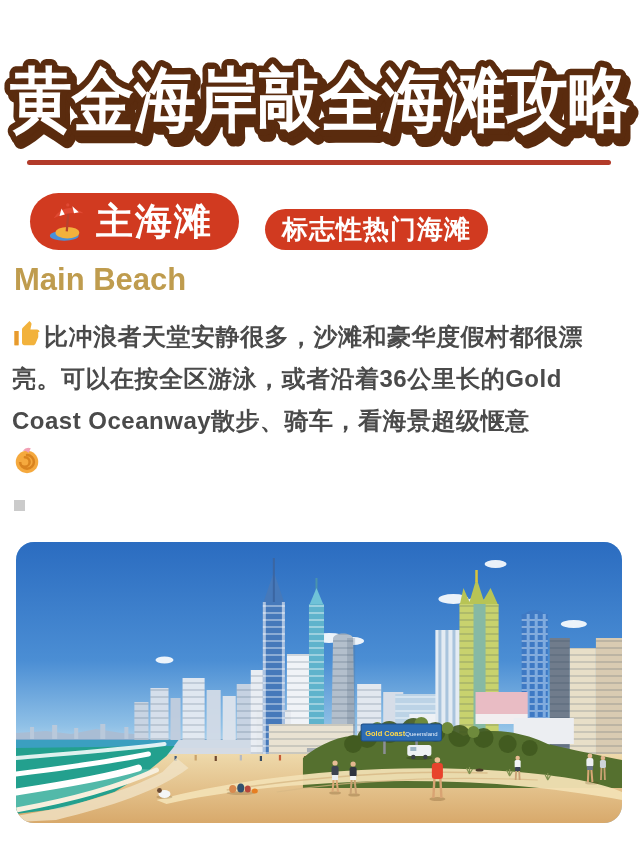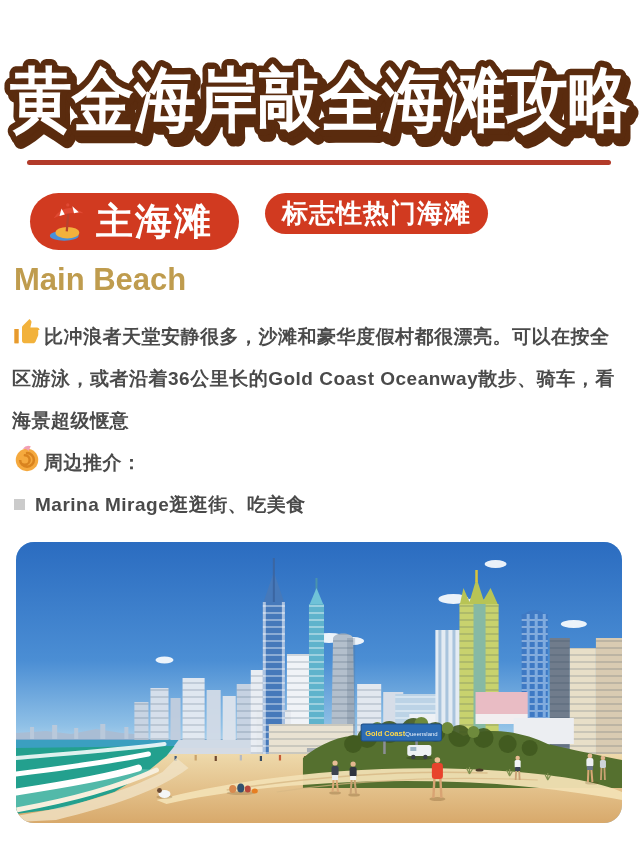--- a/index.html
+++ b/index.html
@@ -6,38 +6,38 @@
   body {
     width:640px; height:853px; overflow:hidden; background:#ffffff;
     font-family:"Liberation Sans", sans-serif;
   }
   
   .title-wrap { margin:40px 0 0 0; width:512px; height:114px; }
   .title-wrap svg { display:block; }
   
   .divider { margin:6px 0 0 27px; width:584px; height:5px; background:#b23b2a; border-radius:3px; }
   
-  .badges { margin:28px 0 0 30px; display:flex; align-items:flex-start; gap:26px; }
+  .badges { margin:28px 0 0 30px; display:flex; align-items:flex-end; gap:26px; }
   .badge-primary {
     display:inline-flex; align-items:center; gap:8px;
     background:#d13a20; color:#fff; font-weight:bold; font-size:37px;
     height:57px; padding:0 26px 0 18px; border-radius:30px; letter-spacing:2px;
   }
   .badge-secondary {
     display:inline-flex; align-items:center;
     background:#d13a20; color:#fff; font-weight:bold; font-size:26px;
     height:41px; padding:0 17px; border-radius:22px; letter-spacing:1px;
   }
   .badge-icon { width:40px; height:40px; }
   
   .heading {
     margin:12px 0 18px 14px; color:#bf9c4e; font-size:31px; font-weight:bold;
   }
   .body-text {
-    margin:2px 12px 0 12px; color:#4a4a4a; font-size:19px; line-height:42px;
+    margin:2px 12px 0 12px; color:#4a4a4a; font-size:24px; line-height:42px;
     font-weight:600; letter-spacing:0.5px;
   }
   .body-text p { margin:0; }
   .body-text ul { margin:0; padding:0; list-style:none; }
   .inline-icon { width:30px; height:30px; vertical-align:-4px; margin-right:2px; }
   .sq {
     display:inline-block; width:11px; height:11px; background:#cbcbcb;
     margin:0 10px 3px 2px; vertical-align:middle;
   }
   
@@ -84,24 +84,24 @@
     <svg class="inline-icon" viewBox="0 0 24 24">
       <path fill="#f2b23c" d="M2 21h3.2V9.6H2V21zM22 10.4c0-1.1-.9-2-2-2h-5.3l.9-4.3c.1-.5-.1-1-.5-1.4L14 1.6 8.6 7c-.4.4-.6.9-.6 1.4V19c0 1.1.9 2 2 2h7c.8 0 1.5-.5 1.8-1.2l2.1-5c.1-.2.1-.5.1-.8v-3.6z"></path>
       <rect x="2" y="9.6" width="3.2" height="11.4" fill="#e79a2e"></rect>
     </svg><span>比冲浪者天堂安静很多，沙滩和豪华度假村都很漂亮。可以在按全区游泳，或者沿着36公里长的Gold Coast Oceanway散步、骑车，看海景超级惬意</span>
   </p>
   <p>
     <svg class="inline-icon" viewBox="0 0 24 24">
       <circle cx="12" cy="13.5" r="9" fill="#f5a93e"></circle>
       <path d="M12 13.5 m0 -5.5 a5.5 5.5 0 1 1 -5.5 5.5 a3.8 3.8 0 1 0 3.8 -3.8" fill="none" stroke="#d9831f" stroke-width="2" stroke-linecap="round"></path>
       <path d="M8.6 4.6 Q 11.4 1.2 15 2.6 L 13.4 6.2 Q 11 4.2 8.6 4.6 Z" fill="#f2a0b5"></path>
-    </svg><span>周边推介：</span>
+    </svg>
   </p>
   <ul>
-    <li><span class="sq"></span><span>Marina Mirage逛逛街、吃美食</span></li>
+    <li><span class="sq"></span></li>
   </ul>
 </div>
 
 <div class="photo">
   <svg viewBox="0 0 604 281" preserveAspectRatio="none">
     <defs>
       <linearGradient id="skyG" x1="0" y1="0" x2="0" y2="1">
         <stop offset="0" stop-color="#2b6cc0"></stop>
           <stop offset="0.55" stop-color="#4b8ed4"></stop>
         <stop offset="0.85" stop-color="#8fc0e6"></stop>

